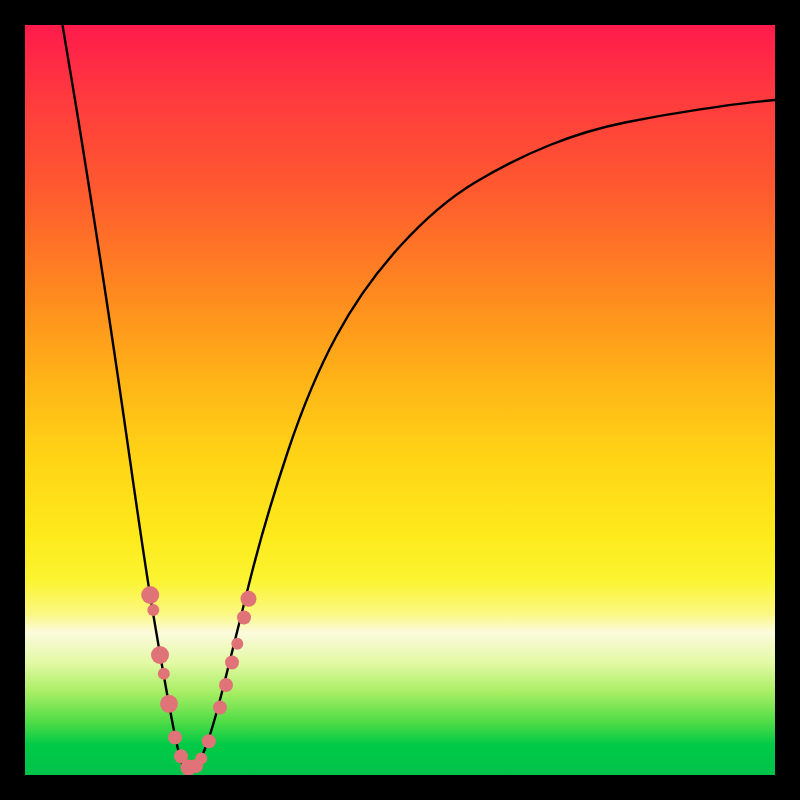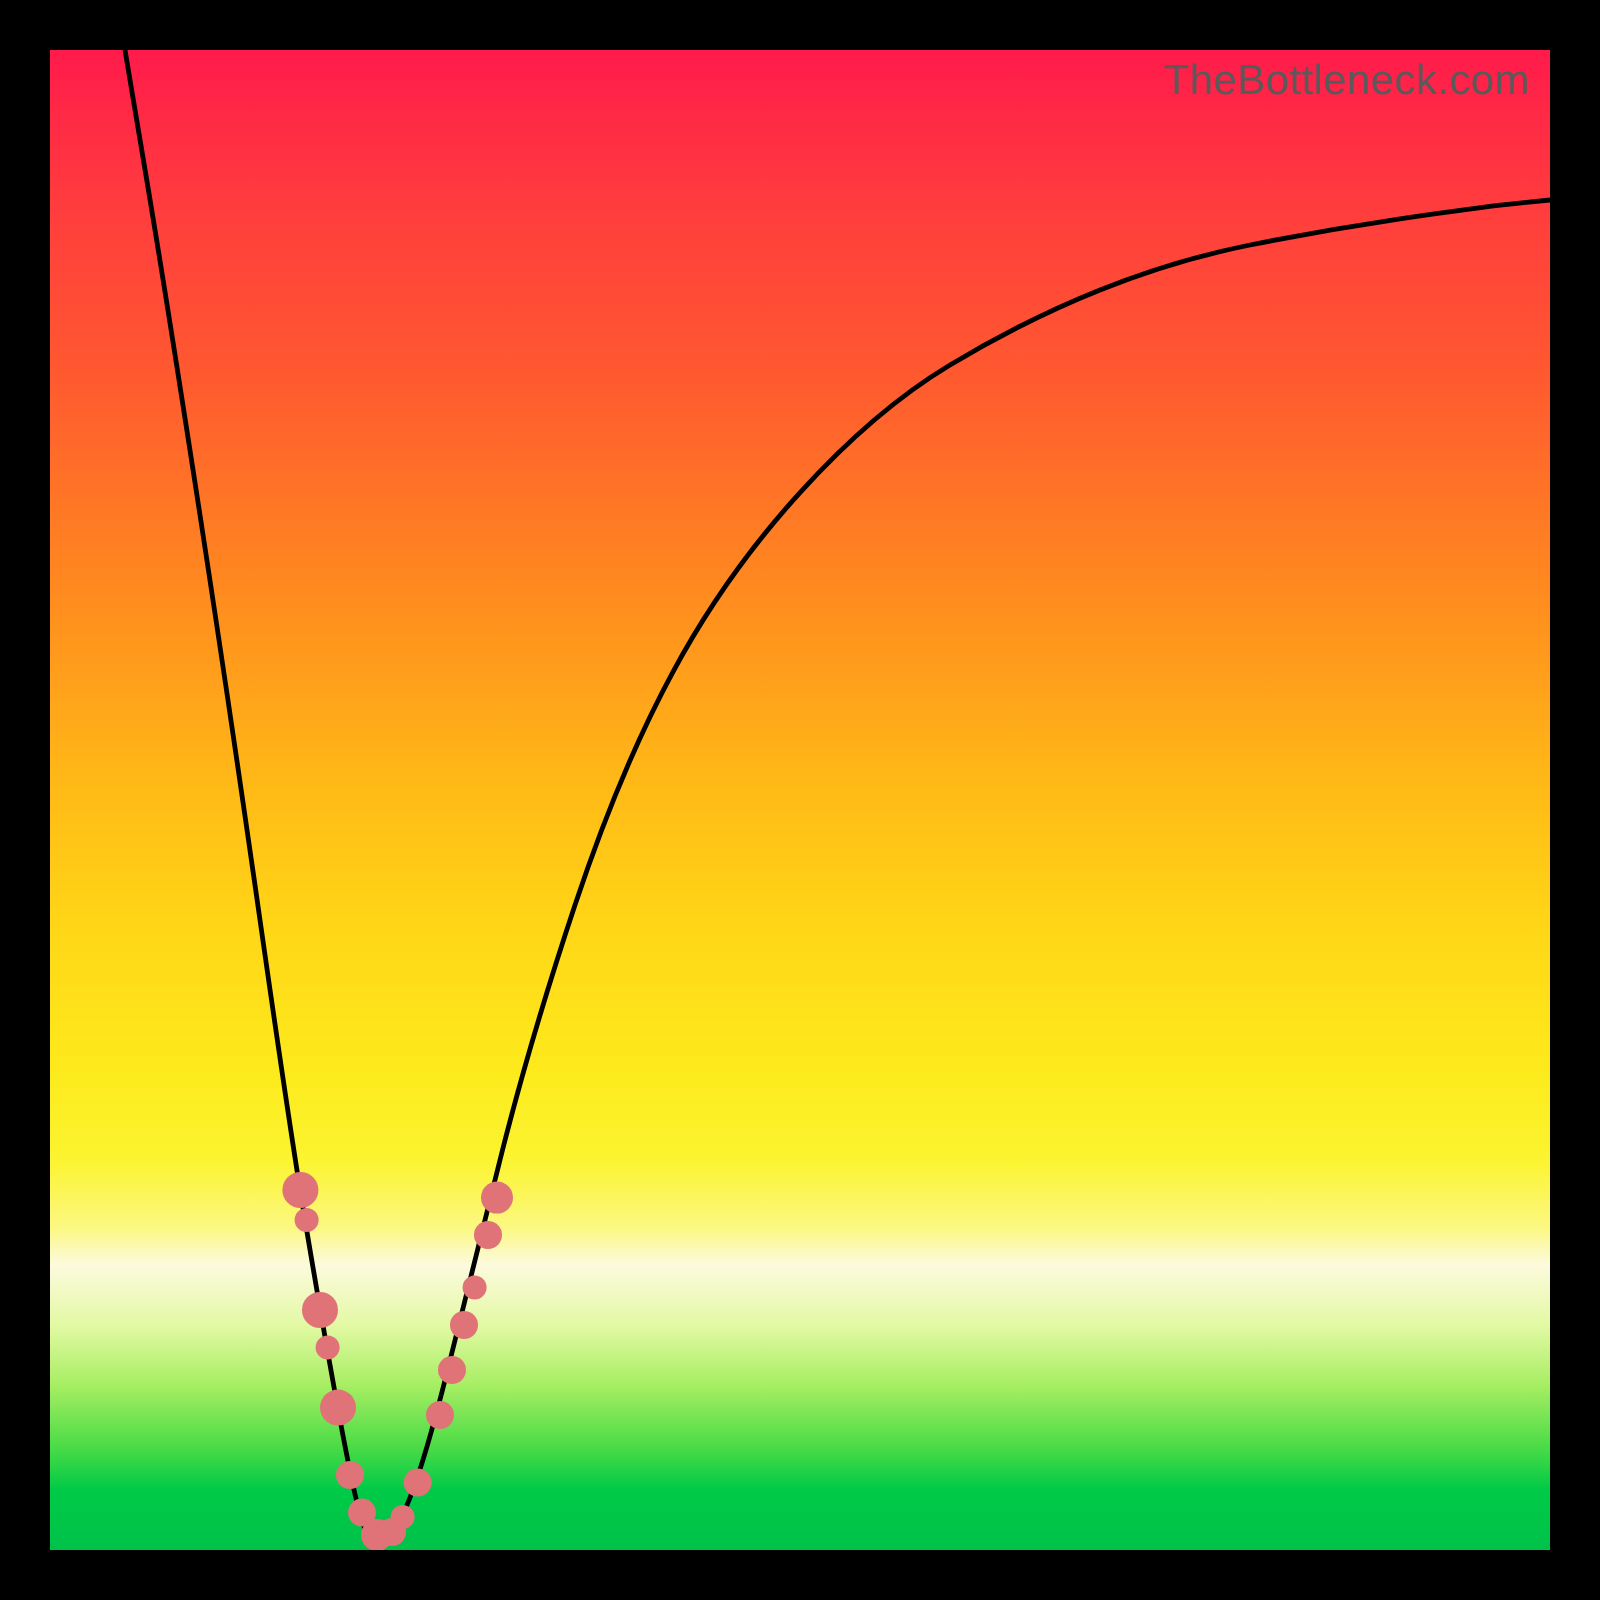--- a/index.html
+++ b/index.html
@@ -55,21 +55,20 @@
   }
   .bead {
     fill: #e07378;
     stroke: none;
   }
 </style>
 </head>
 <body>
 
 <div class="frame">
-  <div class="watermark">TheBottleneck.com</div>
 
   <svg class="curve" viewBox="0 0 750 750" preserveAspectRatio="none">
     <path id="curve-path" d="M 37.5 0.0 Q 37.5 0.0 48.8 67.5 Q 60.0 135.0 75.0 232.5 Q 90.0 330.0 105.0 435.0 Q 120.0 540.0 127.5 585.0 Q 135.0 630.0 142.5 671.3 Q 150.0 712.5 153.8 727.5 Q 157.5 742.5 161.3 746.3 Q 165.0 750.0 168.8 746.3 Q 172.5 742.5 180.0 723.8 Q 187.5 705.0 198.8 660.0 Q 210.0 615.0 225.0 555.0 Q 240.0 495.0 262.5 427.5 Q 285.0 360.0 311.3 311.3 Q 337.5 262.5 375.0 221.3 Q 412.5 180.0 450.0 157.5 Q 487.5 135.0 525.0 120.0 Q 562.5 105.0 600.0 97.5 Q 637.5 90.0 675.0 84.4 Q 712.5 78.8 731.3 76.9 T 750.0 75.0" stroke="#000000" stroke-width="2.4" fill="none"></path>
     <g id="beads">
         <circle cx="125.2" cy="570.0" r="9" class="bead" fill="#e07378"></circle>
         <circle cx="128.3" cy="585.0" r="6" class="bead" fill="#e07378"></circle>
         <circle cx="135.0" cy="630.0" r="9" class="bead" fill="#e07378"></circle>
         <circle cx="138.8" cy="648.8" r="6" class="bead" fill="#e07378"></circle>
         <circle cx="144.0" cy="678.8" r="9" class="bead" fill="#e07378"></circle>
         <circle cx="150.0" cy="712.5" r="7" class="bead" fill="#e07378"></circle>

